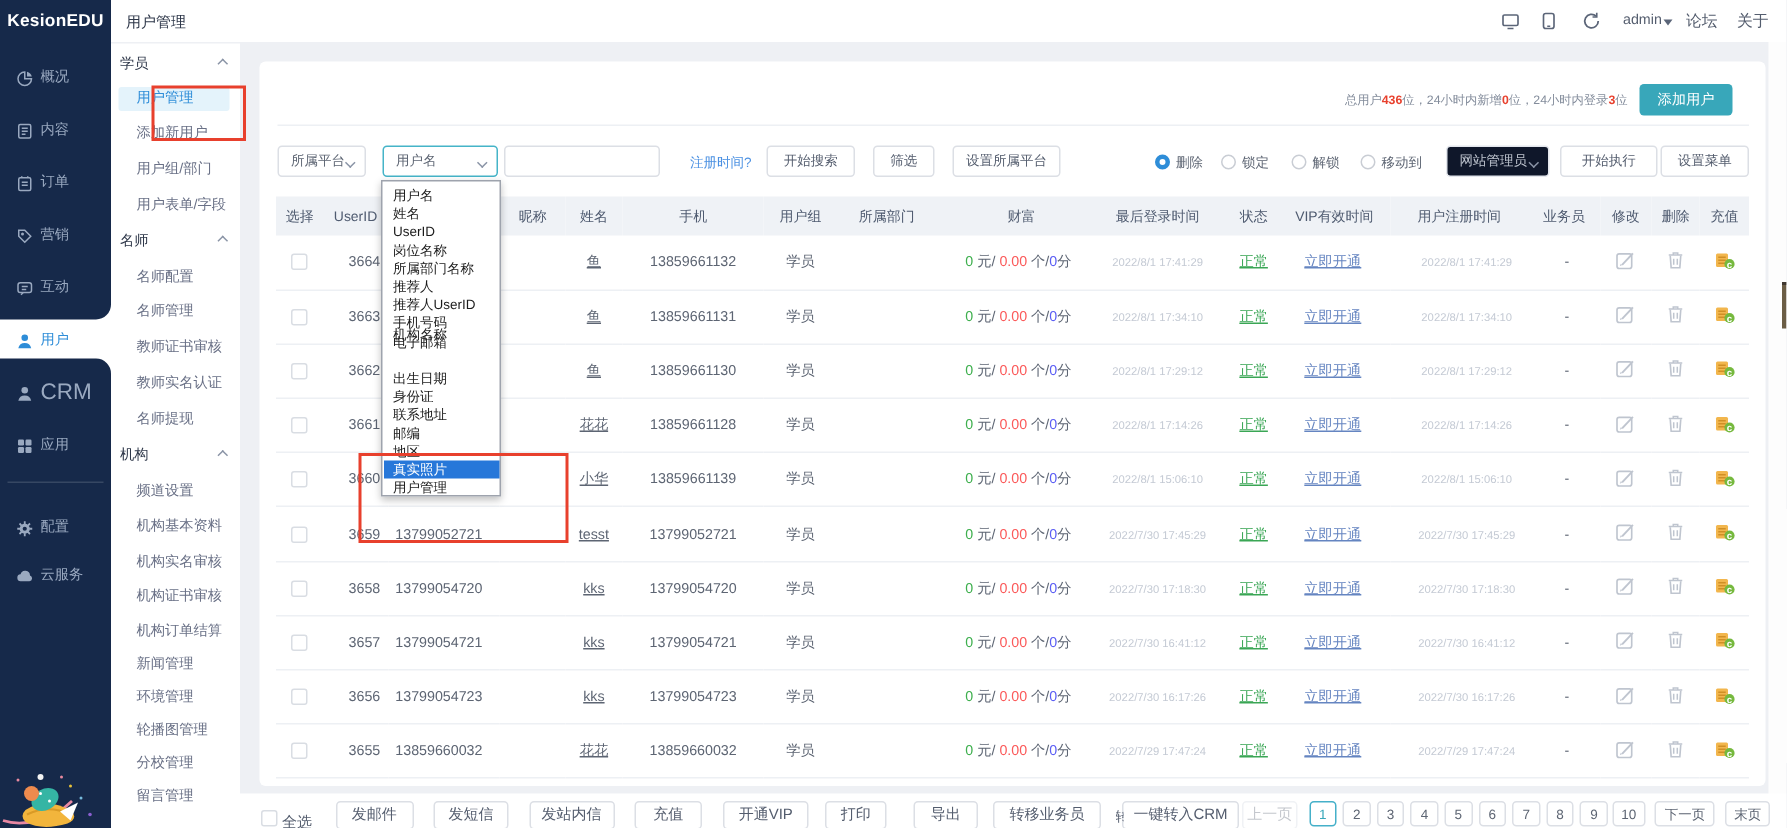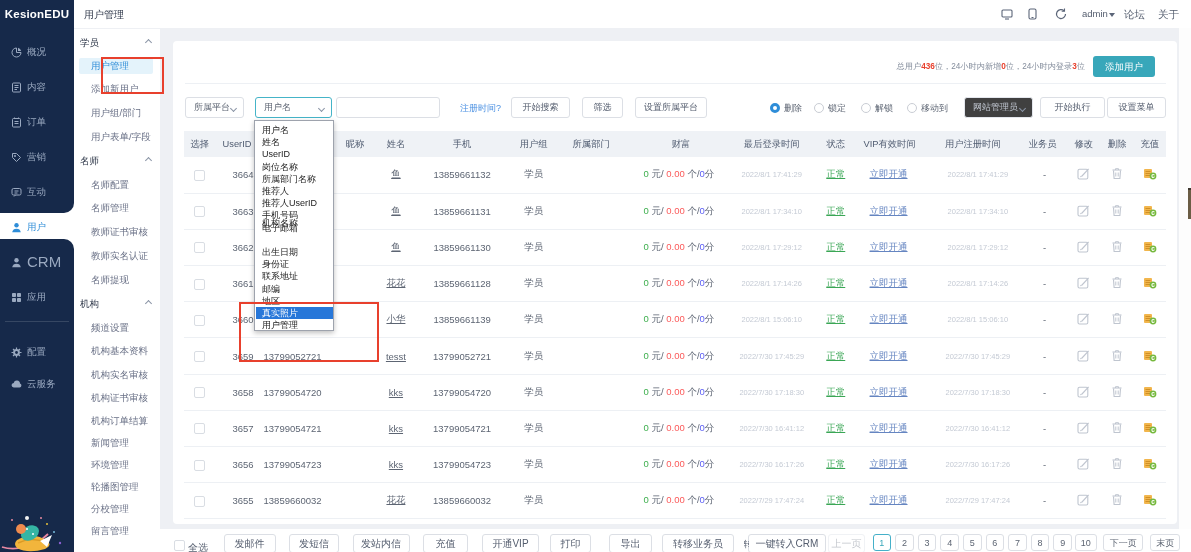--- a/index.html
+++ b/index.html
@@ -177,21 +177,21 @@
 <div class="abs btn" style="left:582px;top:97px;width:41px;height:21px;line-height:19px;">筛选</div>
 <div class="abs btn" style="left:635px;top:97px;width:72px;height:21px;line-height:19px;">设置所属平台</div>
 <div class="abs" style="left:770px;top:102.5px;width:10px;height:10px;border-radius:50%;border:3px solid #2e8dd8;background:#fff;"></div>
 <div class="abs" style="left:784px;top:102px;font-size:9px;color:#5d6573;">删除</div>
 <div class="abs" style="left:814px;top:102.5px;width:10px;height:10px;border-radius:50%;border:1px solid #c9cdd4;background:#fff;"></div>
 <div class="abs" style="left:828px;top:102px;font-size:9px;color:#5d6573;">锁定</div>
 <div class="abs" style="left:861px;top:102.5px;width:10px;height:10px;border-radius:50%;border:1px solid #c9cdd4;background:#fff;"></div>
 <div class="abs" style="left:875px;top:102px;font-size:9px;color:#5d6573;">解锁</div>
 <div class="abs" style="left:907px;top:102.5px;width:10px;height:10px;border-radius:50%;border:1px solid #c9cdd4;background:#fff;"></div>
 <div class="abs" style="left:921px;top:102px;font-size:9px;color:#5d6573;">移动到</div>
-<div class="abs sel" style="left:964px;top:97px;width:69px;height:21px;line-height:19px;padding-left:8px;background:#404040;border-color:#e4e7ed;color:#bfc5cf;">网站管理员<span class="selcaret"></span></div>
+<div class="abs sel" style="left:964px;top:97px;width:69px;height:21px;line-height:19px;padding-left:8px;background:#0f172a;border-color:#e4e7ed;color:#bfc5cf;">网站管理员<span class="selcaret"></span></div>
 <div class="abs btn" style="left:1040px;top:97px;width:65px;height:21px;line-height:19px;">开始执行</div>
 <div class="abs btn" style="left:1107px;top:97px;width:59px;height:21px;line-height:19px;">设置菜单</div>
 <table class="abs" style="left:184px;top:131px;width:982px;">
 <colgroup>
         <col style="width:31.5px;">
         <col style="width:43px;">
         <col style="width:74.9px;">
         <col style="width:43.3px;">
         <col style="width:38.3px;">
         <col style="width:94px;">

